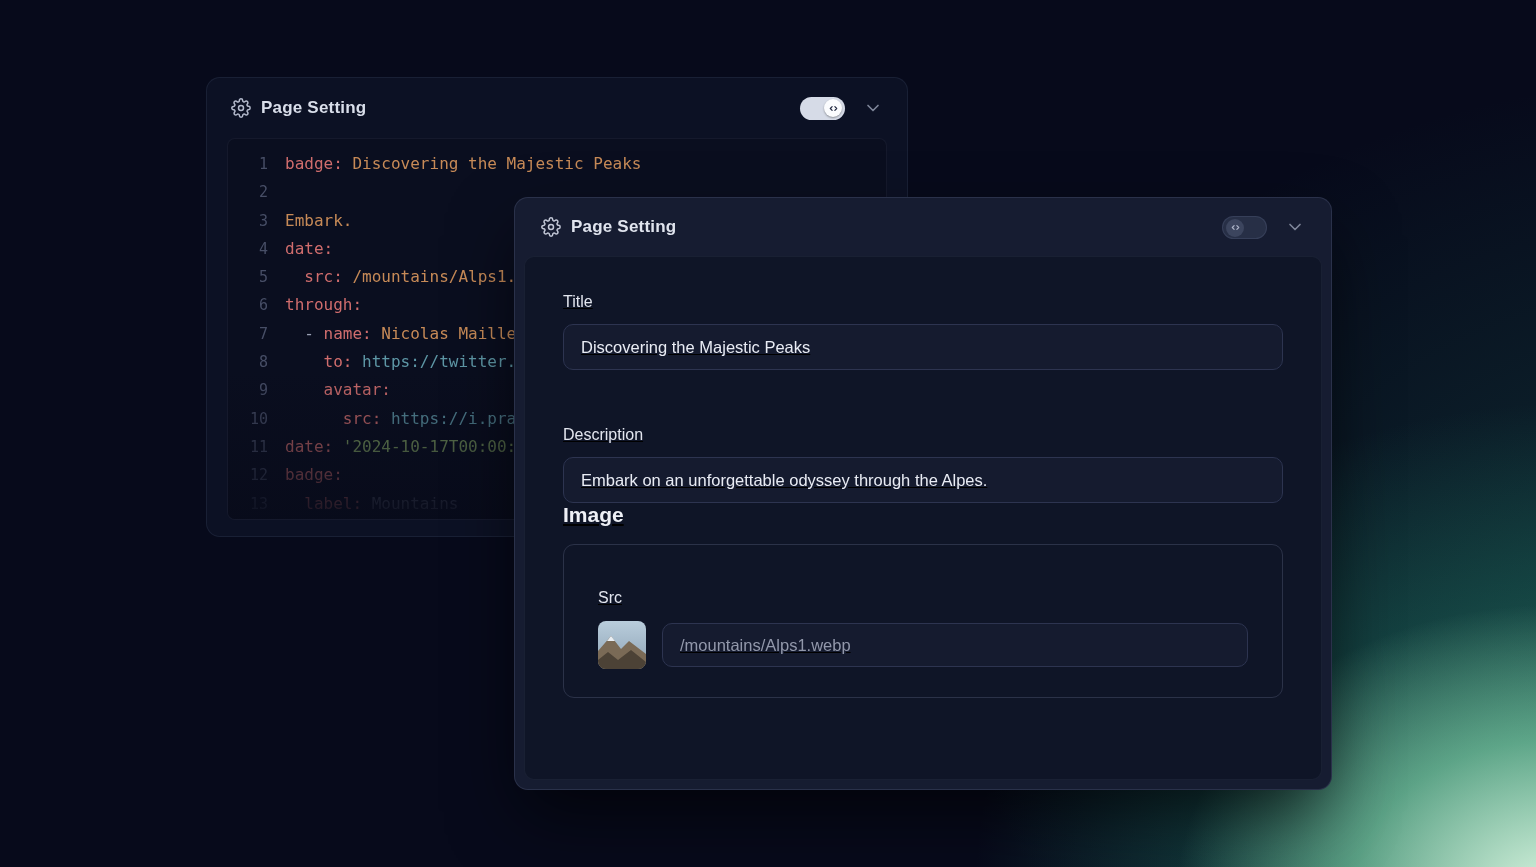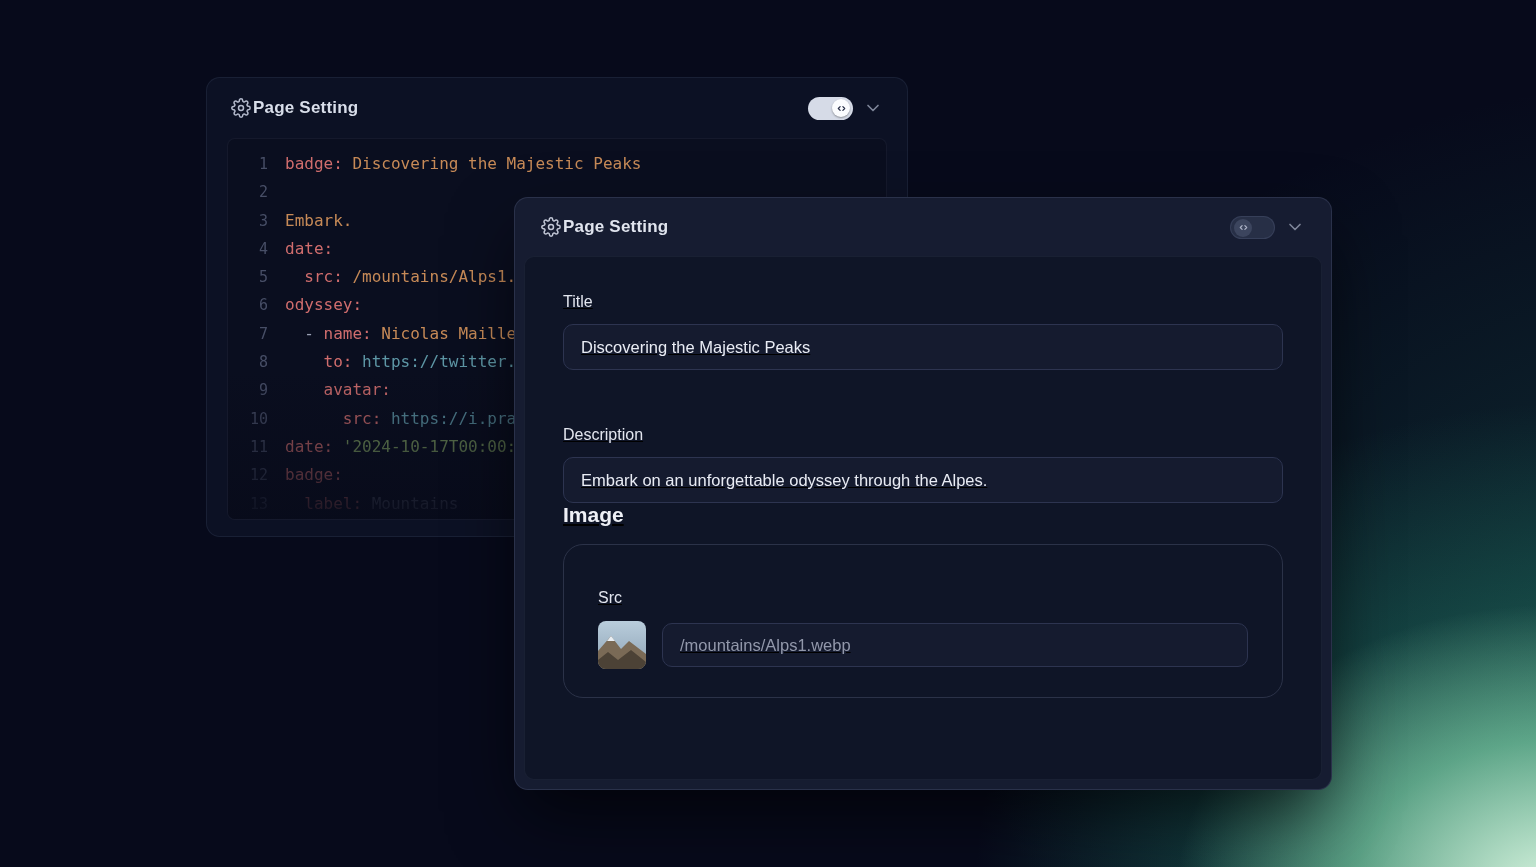--- a/index.html
+++ b/index.html
@@ -22,21 +22,21 @@
 
   .panel { position:absolute; border-radius:14px; }
 
   
   .back-panel {
     left:206px; top:77px; width:702px; height:460px;
     background:#0c1124;
     border:1px solid rgba(148,163,204,0.10);
   }
   .panel-header {
-    display:flex; align-items:center; gap:2px;
+    display:flex; align-items:center; gap:10px;
     height:60px; padding:0 24px;
   }
   .header-title { font-size:17px; font-weight:600; color:#d9deea; letter-spacing:.2px; }
   .header-spacer { flex:1; }
   .icon-gear { width:20px; height:20px; color:#b4bacc; flex:none; }
   .icon-gear svg, .chevron svg { display:block; }
 
   .toggle { position:relative; width:45px; height:23px; border-radius:12px; cursor:pointer; flex:none; }
   .toggle-on { background:#d6dbe7; }
   .toggle-off { background:#272f46; border:1px solid rgba(148,163,204,0.14); }
@@ -103,21 +103,21 @@
     border-radius:10px;
     padding:0 17px;
     font-size:16.5px; color:#e9ecf4;
     font-family:"Liberation Sans", sans-serif;
     outline:none;
   }
   .section-heading { font-size:21px; font-weight:700; color:#eef0f6; margin-bottom:17px; }
 
   .image-card {
     border:1px solid #2b3248;
-    border-radius:20px;
+    border-radius:11px;
     padding:44px 34px 28px 34px;
   }
   .image-card .field-label { margin-bottom:14px; }
   .src-row { display:flex; align-items:center; gap:16px; }
   .thumb {
     width:48px; height:48px; border-radius:8px; overflow:hidden; flex:none;
     cursor:pointer;
   }
   .thumb svg { display:block; width:48px; height:48px; }
   .src-input { flex:1; height:44px; color:#9298ab; }
@@ -168,21 +168,21 @@
         <div class="code-row">
           <span class="gutter">4</span>
           <span class="code-text"><span class="tk-key">date:</span></span>
         </div>
         <div class="code-row">
           <span class="gutter">5</span>
           <span class="code-text"><span class="tk-plain">  </span><span class="tk-key">src:</span><span class="tk-str"> /mountains/Alps1.webp</span></span>
         </div>
         <div class="code-row">
           <span class="gutter">6</span>
-          <span class="code-text"><span class="tk-key">odyssey:</span></span>
+          <span class="code-text"><span class="tk-key">through:</span></span>
         </div>
         <div class="code-row">
           <span class="gutter">7</span>
           <span class="code-text"><span class="tk-plain">  - </span><span class="tk-key">name:</span><span class="tk-str"> Nicolas Maillet</span></span>
         </div>
         <div class="code-row">
           <span class="gutter">8</span>
           <span class="code-text"><span class="tk-plain">    </span><span class="tk-key">to:</span><span class="tk-url"> https://twitter.c</span></span>
         </div>
         <div class="code-row">

